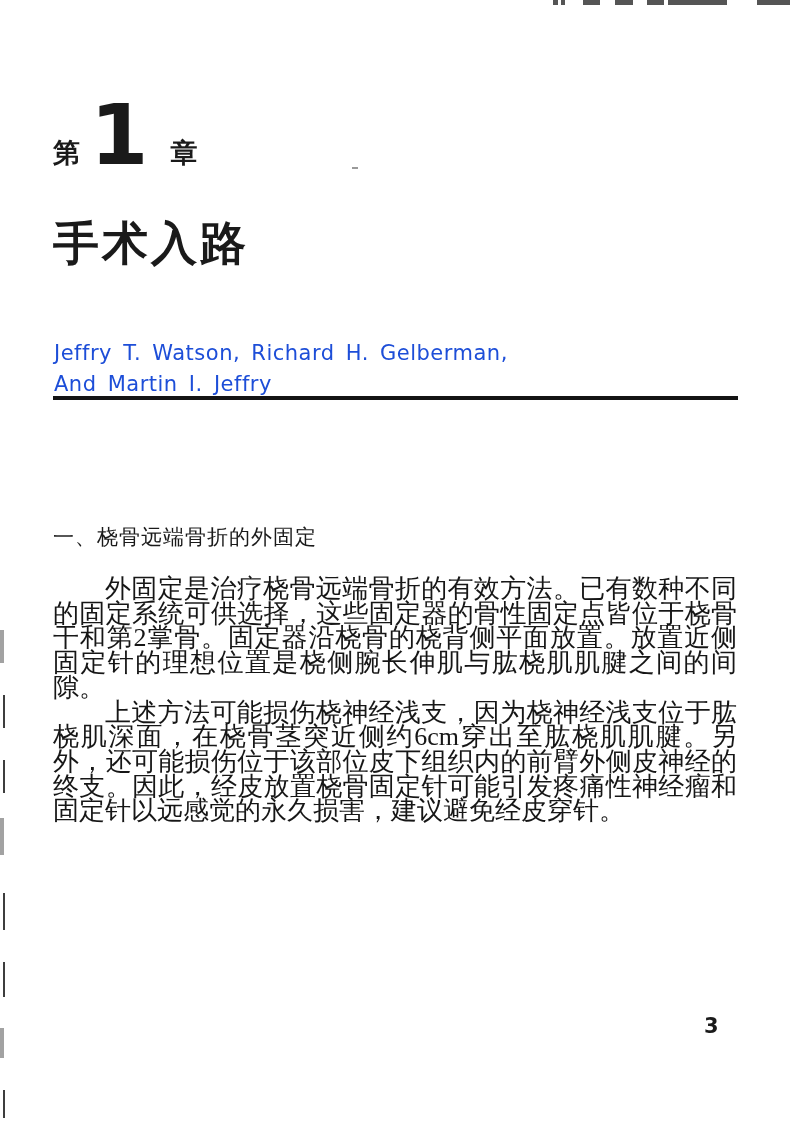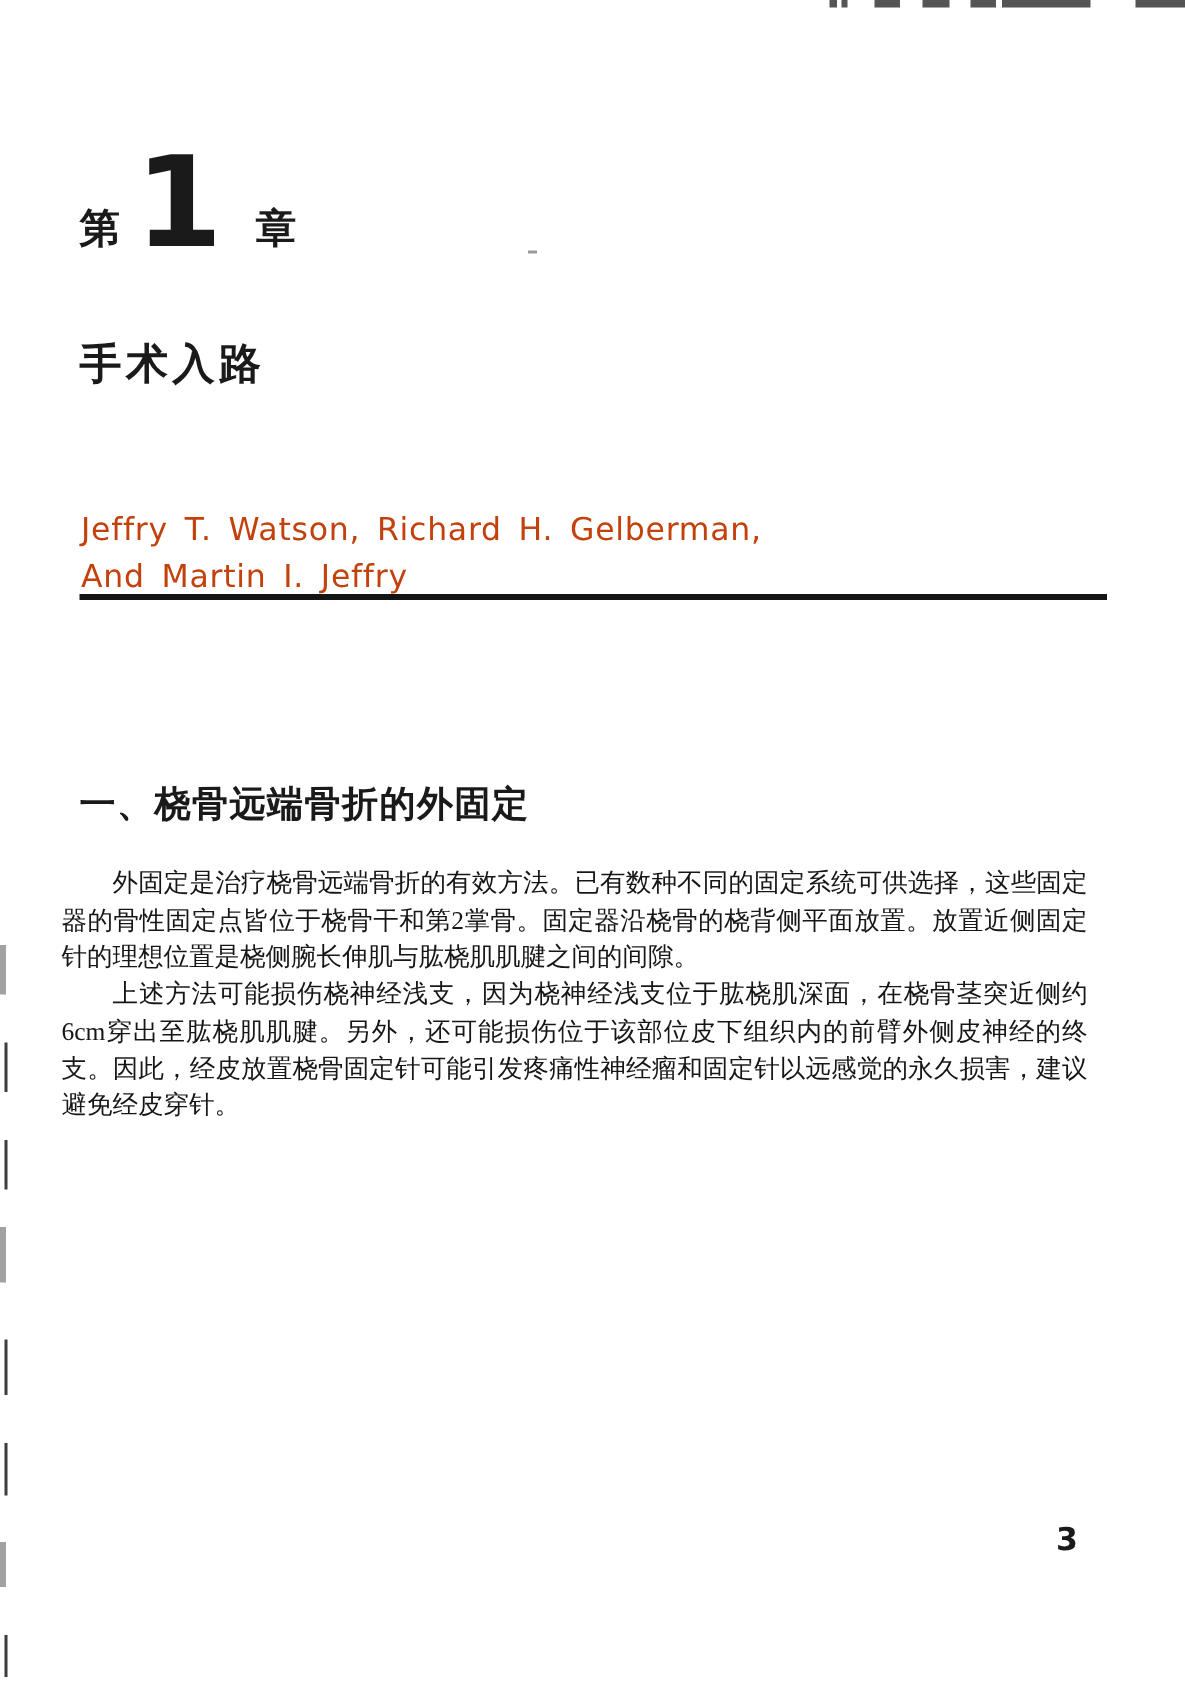--- a/index.html
+++ b/index.html
@@ -80,69 +80,69 @@
   }
 
   
   .title {
     position: absolute;
     left: 53px;
     top: 220px;
     margin: 0;
     font-family: "Liberation Serif", serif;
     font-weight: bold;
-    font-size: 28px;
+    font-size: 46px;
     letter-spacing: 3px;
     line-height: 48px;
   }
 
   
   .authors {
     position: absolute;
     left: 54px;
     top: 338px;
     font-family: "DejaVu Sans", "Liberation Sans", sans-serif;
     font-size: 21px;
     line-height: 31px;
     letter-spacing: 0.5px;
     word-spacing: 4px;
-    color: #c2410c;
+    color: #1d4ed8;
   }
 
   
   .rule {
     position: absolute;
     left: 53px;
     top: 396px;
     width: 685px;
     height: 4px;
     background: #141414;
   }
 
   
   .section {
     position: absolute;
     left: 53px;
     top: 524px;
     margin: 0;
     font-family: "Liberation Serif", serif;
-    font-weight: bold;
-    font-size: 24px;
+    font-weight: normal;
+    font-size: 21px;
     letter-spacing: 1px;
     line-height: 26px;
   }
 
   
   .body-text {
     position: absolute;
-    left: 41px;
+    left: 53px;
     top: 577px;
     width: 684px;
     font-family: "Liberation Serif", serif;
-    font-size: 17px;
+    font-size: 26px;
     line-height: 24.7px;
     text-align: justify;
     text-justify: inter-ideograph;
     color: #161616;
   }
   .body-text p {
     margin: 0;
     text-indent: 2em;
   }
 

